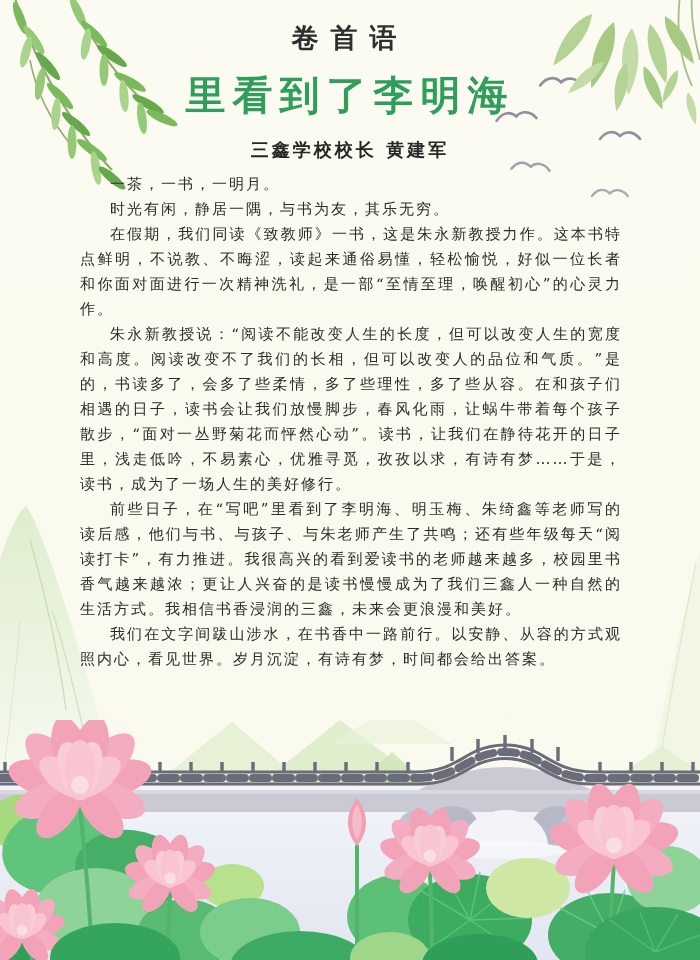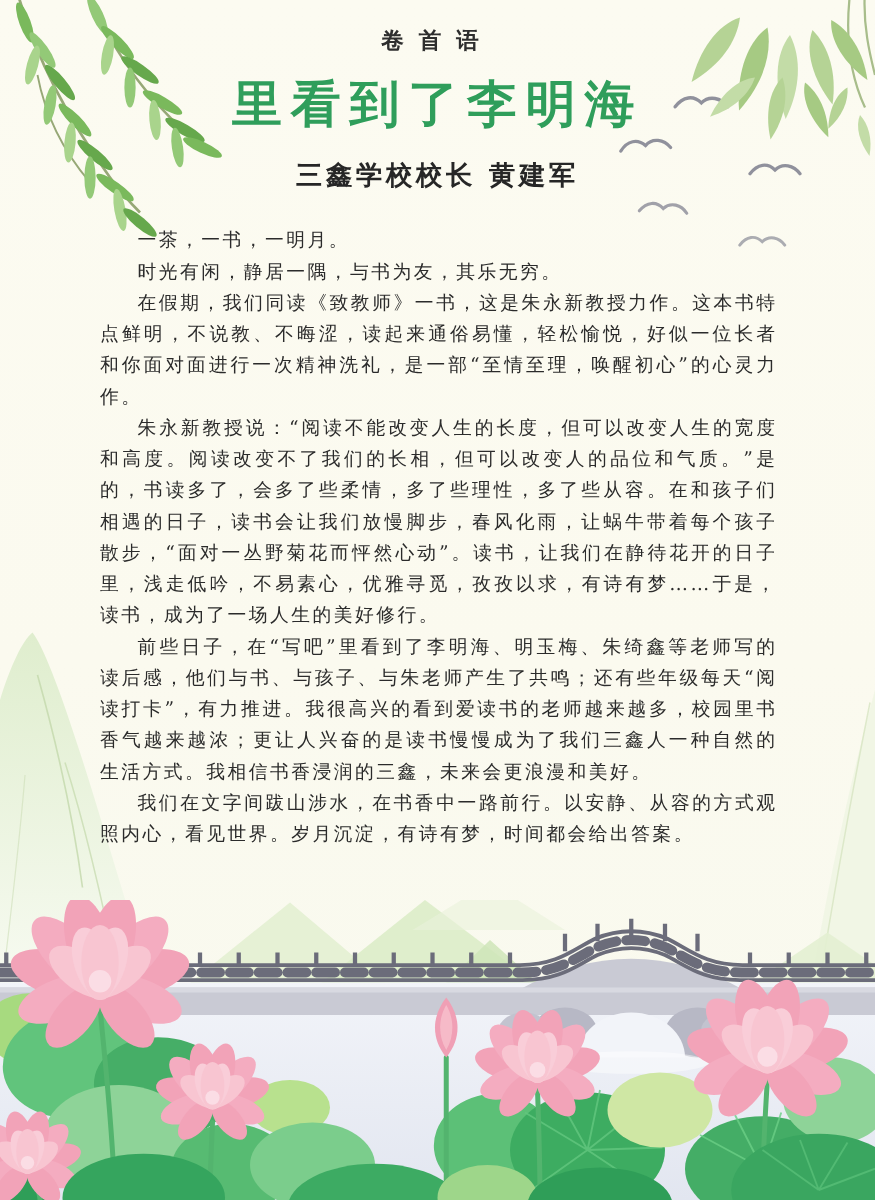--- a/index.html
+++ b/index.html
@@ -19,30 +19,30 @@
   .deco { position: absolute; pointer-events: none; }
   .willow { left: 0; top: 0; z-index: 4; }
   .bamboo { right: 0; top: 0; z-index: 4; }
   .birds  { left: 478px; top: 62px; z-index: 3; }
   .mountain-left { left: 0; top: 500px; z-index: 1; }
   .mountain-right { right: 0; top: 552px; z-index: 1; }
   .pond { left: 0; bottom: 0; z-index: 2; }
   
   .header { position: relative; z-index: 5; text-align: center; padding-top: 20px; }
   .section-label {
-    font-size: 18px; font-weight: 700; letter-spacing: 12px;
+    font-size: 27px; font-weight: 700; letter-spacing: 12px;
     color: #2e2e2e; margin-bottom: 12px;
   }
   .main-title {
     font-size: 40px; font-weight: 700; letter-spacing: 7px;
     color: #2f9e5b; margin-bottom: 15px;
   }
   .byline {
-    font-size: 21px; font-weight: 600; letter-spacing: 3px;
-    color: #262626; margin-bottom: 26px;
+    font-size: 18px; font-weight: 600; letter-spacing: 3px;
+    color: #262626; margin-bottom: 10px;
   }
   .article {
     position: relative; z-index: 5;
     margin: 8px 78px 0 80px;
   }
   .article p {
     font-size: 15px; line-height: 25px; letter-spacing: 2px;
     color: #2b2b2b; text-align: justify; text-indent: 2em;
   }
 </style>

